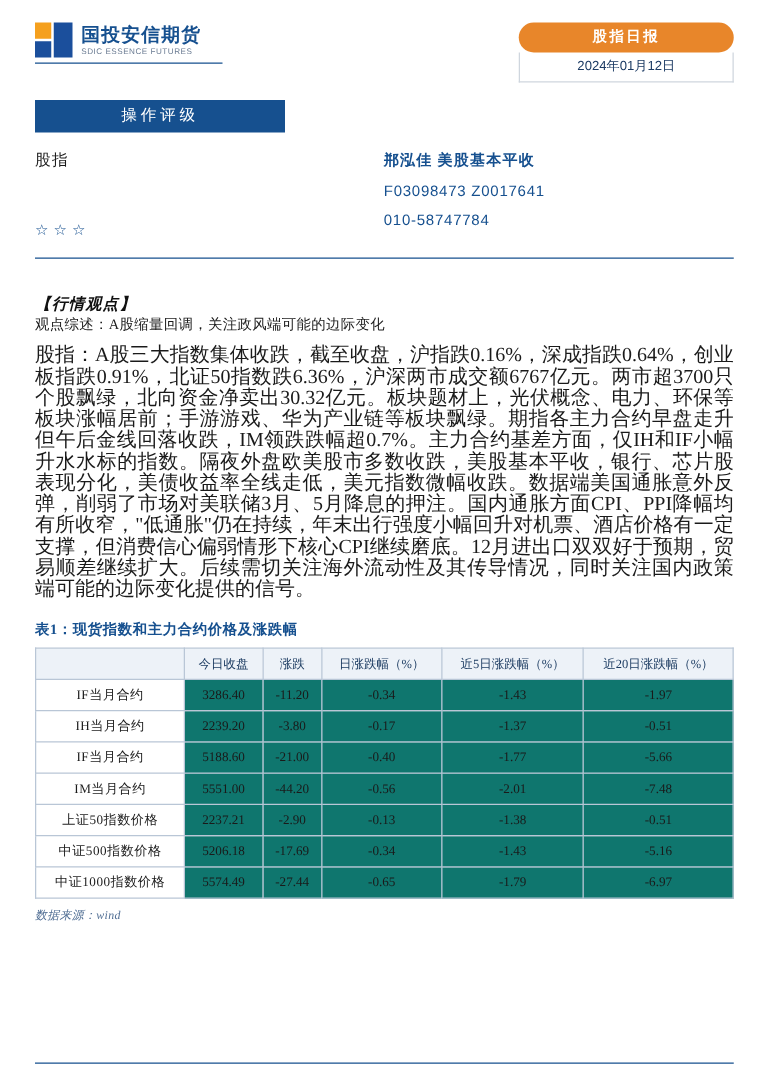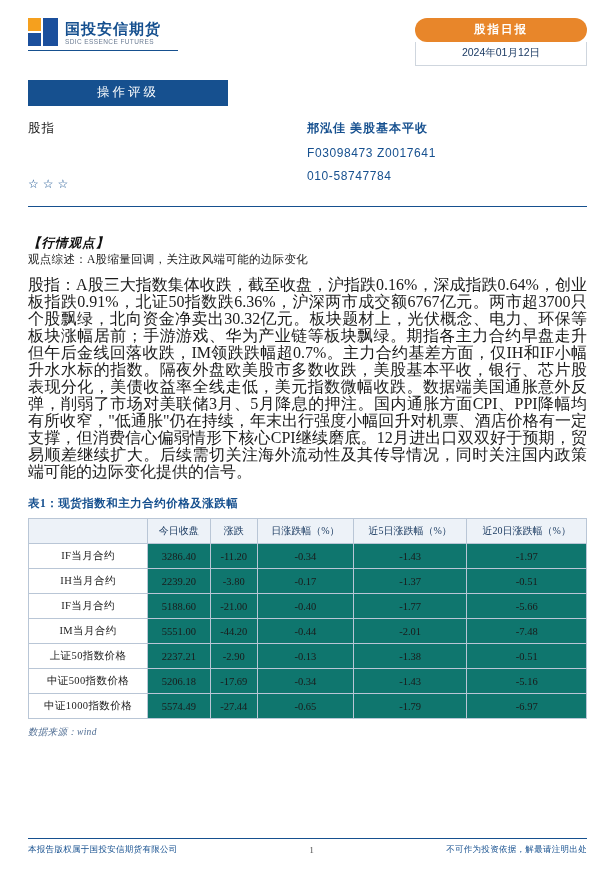--- a/index.html
+++ b/index.html
@@ -342,21 +342,21 @@
         <td>5188.60</td>
         <td>-21.00</td>
         <td>-0.40</td>
         <td>-1.77</td>
         <td>-5.66</td>
       </tr>
       <tr>
         <td>IM当月合约</td>
         <td>5551.00</td>
         <td>-44.20</td>
-        <td>-0.44</td>
+        <td>-0.56</td>
         <td>-2.01</td>
         <td>-7.48</td>
       </tr>
       <tr>
         <td>上证50指数价格</td>
         <td>2237.21</td>
         <td>-2.90</td>
         <td>-0.13</td>
         <td>-1.38</td>
         <td>-0.51</td>
@@ -376,20 +376,15 @@
         <td>-0.65</td>
         <td>-1.79</td>
         <td>-6.97</td>
       </tr>
     </tbody>
   </table>
   <div class="src">数据来源：wind</div>
 
   <div class="footer">
     <div class="fline"></div>
-    <div class="frow">
-      <span>本报告版权属于国投安信期货有限公司</span>
-      <span class="page-no">1</span>
-      <span>不可作为投资依据，解最请注明出处</span>
-    </div>
   </div>
 
 </div>
 
 </body></html>

